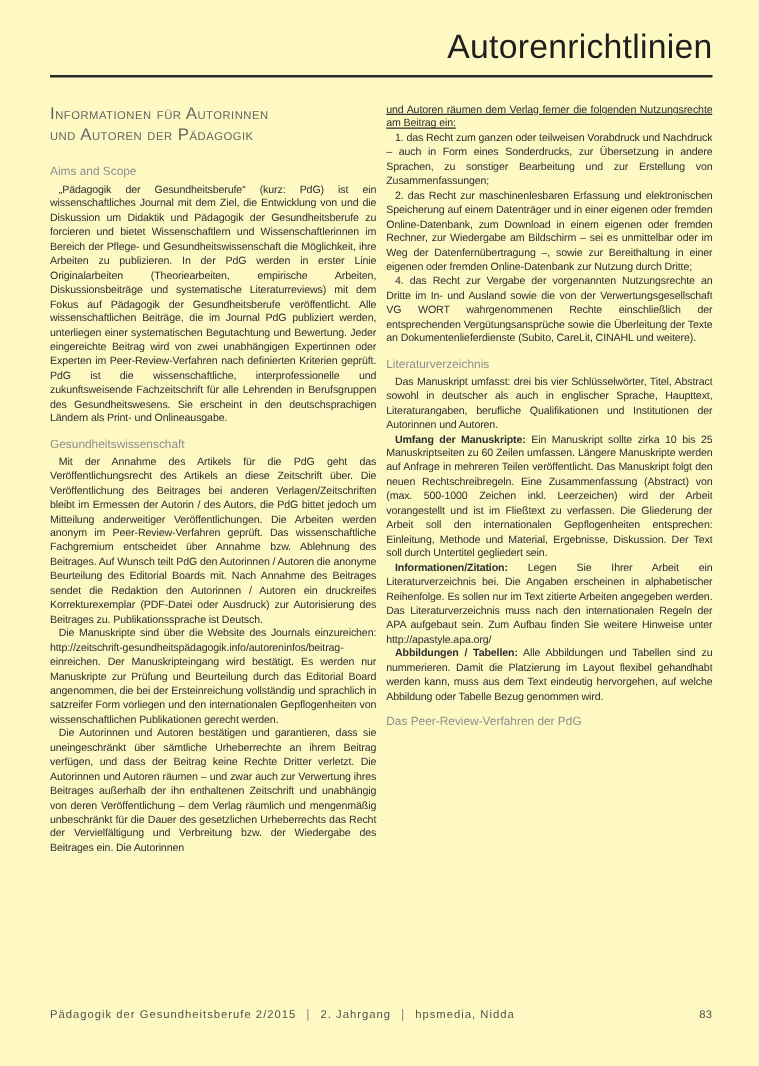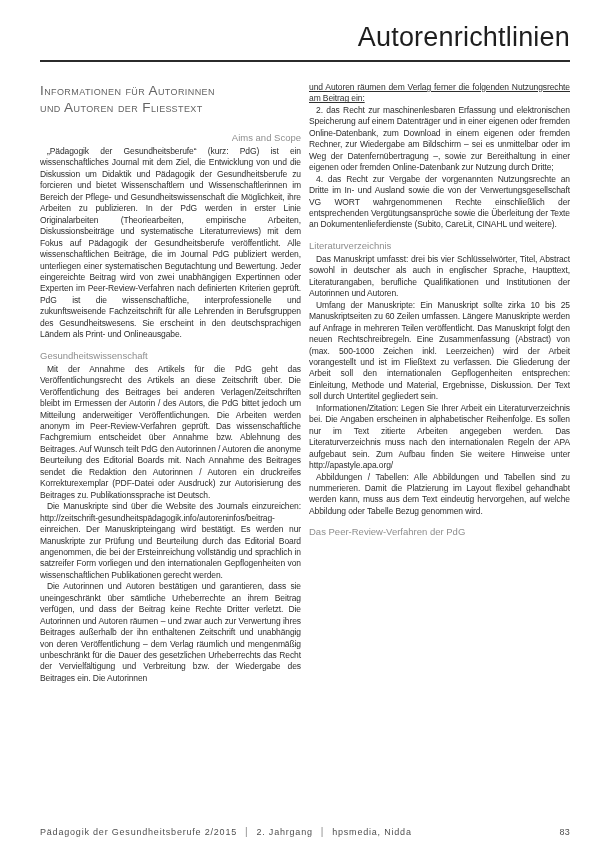--- a/index.html
+++ b/index.html
@@ -1,20 +1,20 @@
 <!DOCTYPE html>
 <html lang="de"><head>
 <meta charset="utf-8">
 <style>
   html, body { margin: 0; padding: 0; background: #e8e8e6; }
   .page {
     position: relative;
     width: 607px;
     height: 853px;
-    background: #ffffff;
+    background: #fef9c3;
     font-family: "Liberation Sans", sans-serif;
     overflow: hidden;
     margin: 0 auto;
   }
   .page-title {
     position: absolute;
     top: 22px;
     right: 37px;
     margin: 0;
     font-size: 27px;
@@ -48,36 +48,36 @@
     color: #636363;
     letter-spacing: 0.4px;
     margin: 0 0 12px 0;
   }
   .section-heading {
     font-size: 9.5px;
     line-height: 12px;
     color: #8e8e8e;
     margin: 9px 0 2px 0;
   }
-  .section-heading.first { margin-top: 16px; text-align: right; }
+  .section-heading.first { margin-top: 16px; }
   .col p {
     margin: 0;
     font-size: 8.5px;
     line-height: 11.45px;
     letter-spacing: -0.1px;
     text-align: justify;
     color: #2d2d2d;
     text-indent: 7px;
   }
   .col p.no-indent { text-indent: 0; text-decoration: underline; }
-  .lead { font-weight: normal; margin-top: 20px; }
+  .lead { font-weight: bold; margin-top: 20px; }
   .page-footer {
     position: absolute;
     left: 40px;
-    bottom: 16px;
+    bottom: 36px;
     width: 530px;
     display: flex;
     align-items: baseline;
     font-size: 9px;
     color: #4f4f4f;
     letter-spacing: 0.8px;
     text-align: right;
   }
   .footer-sep { margin: 0 8px; color: #8a8a8a; font-size: 10px; }
   .footer-page-number { margin-left: auto; letter-spacing: 0.3px; }
@@ -88,34 +88,35 @@
 <div class="page">
 
   <h1 class="page-title">Autorenrichtlinien</h1>
   <div class="title-rule"></div>
 
   <div class="columns">
 
     <div class="col">
       <div class="article-heading">
         <div>Informationen für Autorinnen</div>
-        <div>und Autoren der Fließtext</div>
+        <div>und Autoren der Pädagogik</div>
       </div>
 
       <div class="section-heading first">Aims and Scope</div>
       <p>„Pädagogik der Gesundheitsberufe“ (kurz: PdG) ist ein wissenschaftliches Journal mit dem Ziel, die Entwicklung von und die Diskussion um Didaktik und Pädagogik der Gesundheitsberufe zu forcieren und bietet Wissenschaftlern und Wissenschaftlerinnen im Bereich der Pflege- und Gesundheitswissenschaft die Möglichkeit, ihre Arbeiten zu publizieren. In der PdG werden in erster Linie Originalarbeiten (Theoriearbeiten, empirische Arbeiten, Diskussionsbeiträge und systematische Literaturreviews) mit dem Fokus auf Pädagogik der Gesundheitsberufe veröffentlicht. Alle wissenschaftlichen Beiträge, die im Journal PdG publiziert werden, unterliegen einer systematischen Begutachtung und Bewertung. Jeder eingereichte Beitrag wird von zwei unabhängigen Expertinnen oder Experten im Peer-Review-Verfahren nach definierten Kriterien geprüft. PdG ist die wissenschaftliche, interprofessionelle und zukunftsweisende Fachzeitschrift für alle Lehrenden in Berufsgruppen des Gesundheitswesens. Sie erscheint in den deutschsprachigen Ländern als Print- und Onlineausgabe.</p>
 
       <div class="section-heading">Gesundheitswissenschaft</div>
       <p>Mit der Annahme des Artikels für die PdG geht das Veröffentlichungsrecht des Artikels an diese Zeitschrift über. Die Veröffentlichung des Beitrages bei anderen Verlagen/Zeitschriften bleibt im Ermessen der Autorin / des Autors, die PdG bittet jedoch um Mitteilung anderweitiger Veröffentlichungen. Die Arbeiten werden anonym im Peer-Review-Verfahren geprüft. Das wissenschaftliche Fachgremium entscheidet über Annahme bzw. Ablehnung des Beitrages. Auf Wunsch teilt PdG den Autorinnen / Autoren die anonyme Beurteilung des Editorial Boards mit. Nach Annahme des Beitrages sendet die Redaktion den Autorinnen / Autoren ein druckreifes Korrekturexemplar (PDF-Datei oder Ausdruck) zur Autorisierung des Beitrages zu. Publikationssprache ist Deutsch.</p>
       <p>Die Manuskripte sind über die Website des Journals einzureichen: http://zeitschrift-gesundheitspädagogik.info/autoreninfos/beitrag-einreichen. Der Manuskripteingang wird bestätigt. Es werden nur Manuskripte zur Prüfung und Beurteilung durch das Editorial Board angenommen, die bei der Ersteinreichung vollständig und sprachlich in satzreifer Form vorliegen und den internationalen Gepflogenheiten von wissenschaftlichen Publikationen gerecht werden.</p>
       <p>Die Autorinnen und Autoren bestätigen und garantieren, dass sie uneingeschränkt über sämtliche Urheberrechte an ihrem Beitrag verfügen, und dass der Beitrag keine Rechte Dritter verletzt. Die Autorinnen und Autoren räumen – und zwar auch zur Verwertung ihres Beitrages außerhalb der ihn enthaltenen Zeitschrift und unabhängig von deren Veröffentlichung – dem Verlag räumlich und mengenmäßig unbeschränkt für die Dauer des gesetzlichen Urheberrechts das Recht der Vervielfältigung und Verbreitung bzw. der Wiedergabe des Beitrages ein. Die Autorinnen</p>
     </div>
 
     <div class="col">
       <p class="no-indent">und Autoren räumen dem Verlag ferner die folgenden Nutzungsrechte am Beitrag ein:</p>
+      <p>1. das Recht zum ganzen oder teilweisen Vorabdruck und Nachdruck – auch in Form eines Sonderdrucks, zur Übersetzung in andere Sprachen, zu sonstiger Bearbeitung und zur Erstellung von Zusammenfassungen;</p>
       <p>2. das Recht zur maschinenlesbaren Erfassung und elektronischen Speicherung auf einem Datenträger und in einer eigenen oder fremden Online-Datenbank, zum Download in einem eigenen oder fremden Rechner, zur Wiedergabe am Bildschirm – sei es unmittelbar oder im Weg der Datenfernübertragung –, sowie zur Bereithaltung in einer eigenen oder fremden Online-Datenbank zur Nutzung durch Dritte;</p>
       <p>4. das Recht zur Vergabe der vorgenannten Nutzungsrechte an Dritte im In- und Ausland sowie die von der Verwertungsgesellschaft VG WORT wahrgenommenen Rechte einschließlich der entsprechenden Vergütungsansprüche sowie die Überleitung der Texte an Dokumentenlieferdienste (Subito, CareLit, CINAHL und weitere).</p>
 
       <div class="section-heading">Literaturverzeichnis</div>
       <p><span class="lead"></span><span>Das Manuskript umfasst: drei bis vier Schlüsselwörter, Titel, Abstract sowohl in deutscher als auch in englischer Sprache, Haupttext, Literaturangaben, berufliche Qualifikationen und Institutionen der Autorinnen und Autoren.</span></p>
       <p><span class="lead">Umfang der Manuskripte:</span><span> Ein Manuskript sollte zirka 10 bis 25 Manuskriptseiten zu 60 Zeilen umfassen. Längere Manuskripte werden auf Anfrage in mehreren Teilen veröffentlicht. Das Manuskript folgt den neuen Rechtschreibregeln. Eine Zusammenfassung (Abstract) von (max. 500-1000 Zeichen inkl. Leerzeichen) wird der Arbeit vorangestellt und ist im Fließtext zu verfassen. Die Gliederung der Arbeit soll den internationalen Gepflogenheiten entsprechen: Einleitung, Methode und Material, Ergebnisse, Diskussion. Der Text soll durch Untertitel gegliedert sein.</span></p>
       <p><span class="lead">Informationen/Zitation:</span><span> Legen Sie Ihrer Arbeit ein Literaturverzeichnis bei. Die Angaben erscheinen in alphabetischer Reihenfolge. Es sollen nur im Text zitierte Arbeiten angegeben werden. Das Literaturverzeichnis muss nach den internationalen Regeln der APA aufgebaut sein. Zum Aufbau finden Sie weitere Hinweise unter http://apastyle.apa.org/</span></p>
       <p><span class="lead">Abbildungen / Tabellen:</span><span> Alle Abbildungen und Tabellen sind zu nummerieren. Damit die Platzierung im Layout flexibel gehandhabt werden kann, muss aus dem Text eindeutig hervorgehen, auf welche Abbildung oder Tabelle Bezug genommen wird.</span></p>
 
       <div class="section-heading">Das Peer-Review-Verfahren der PdG</div>

